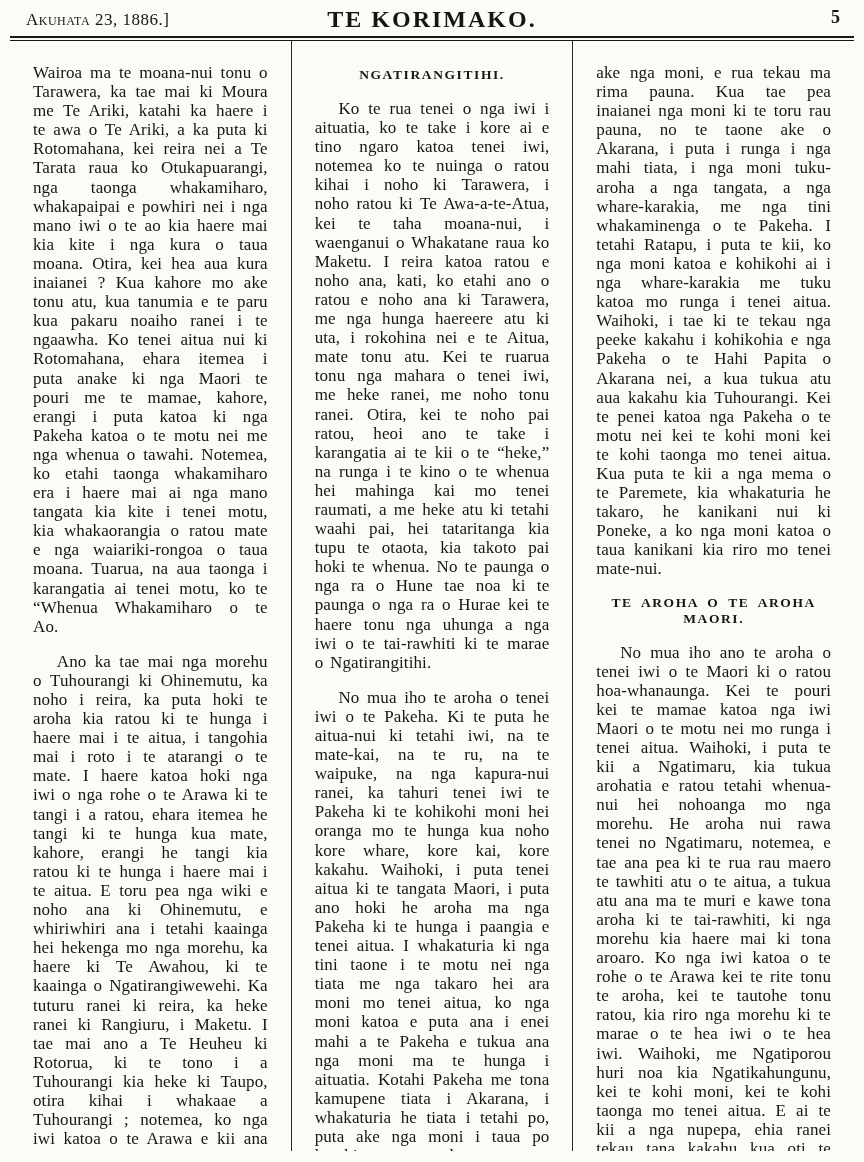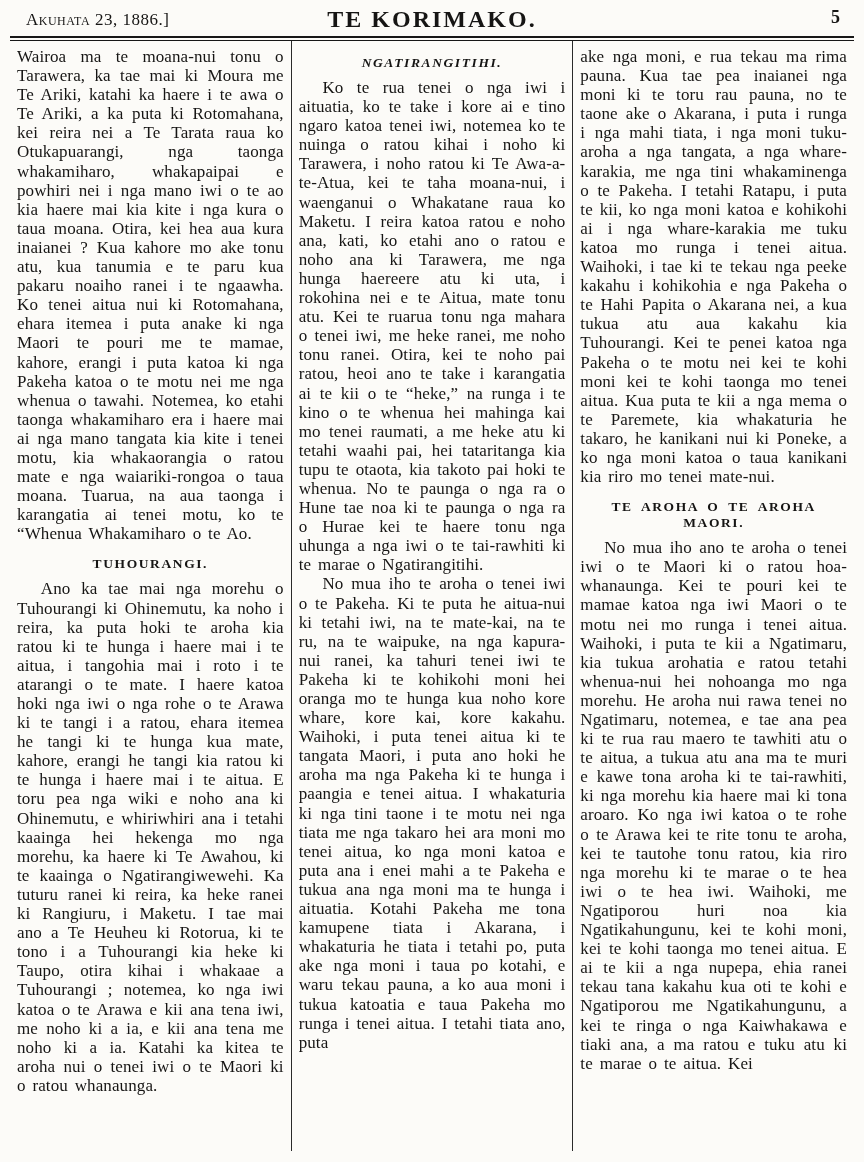--- a/index.html
+++ b/index.html
@@ -66,62 +66,60 @@
   .col {
     flex: 1 1 0;
     box-sizing: border-box;
     padding: 6px 7px 0 7px;
     overflow: hidden;
   }
   .col + .col {
     border-left: 1px solid #2a2a2a;
   }
   .col p {
-    margin: 0;
+    margin: 16px;
     font-size: 17px;
     line-height: 19.1px;
     text-align: justify;
     word-spacing: 2.5px;
     letter-spacing: 0.1px;
     hyphens: none;
   }
   .col p.indent {
     text-indent: 1.4em;
   }
   .col h3 {
     margin: 13px 0 7px 0;
     font-size: 13.5px;
     font-weight: bold;
     text-align: center;
     letter-spacing: 1.6px;
     word-spacing: 4px;
   }
   .col h3:first-child {
-    margin-top: 8px;
-    font-style: italic;
+    margin-top: 20px;
   }
 </style>
 </head>
 <body>
 
 <div class="page">
 
   <div class="masthead">
     <span class="date">Akuhata 23, 1886.]</span>
     <span class="title">TE KORIMAKO.</span>
     <span class="pagenum">5</span>
   </div>
 
   <div class="double-rule"></div>
 
   <div class="columns">
 
     <div class="col">
       <p>Wairoa ma te moana-nui tonu o Tarawera, ka tae mai ki Moura me Te Ariki, katahi ka haere i te awa o Te Ariki, a ka puta ki Rotomahana, kei reira nei a Te Tarata raua ko Otukapuarangi, nga taonga whakamiharo, whakapaipai e powhiri nei i nga mano iwi o te ao kia haere mai kia kite i nga kura o taua moana. Otira, kei hea aua kura inaianei ? Kua kahore mo ake tonu atu, kua tanumia e te paru kua pakaru noaiho ranei i te ngaawha. Ko tenei aitua nui ki Rotomahana, ehara itemea i puta anake ki nga Maori te pouri me te mamae, kahore, erangi i puta katoa ki nga Pakeha katoa o te motu nei me nga whenua o tawahi. Notemea, ko etahi taonga whakamiharo era i haere mai ai nga mano tangata kia kite i tenei motu, kia whakaorangia o ratou mate e nga waiariki-rongoa o taua moana. Tuarua, na aua taonga i karangatia ai tenei motu, ko te “Whenua Whakamiharo o te Ao.</p>
-      <h3>TUHOURANGI.</h3>
       <p class="indent">Ano ka tae mai nga morehu o Tuhourangi ki Ohinemutu, ka noho i reira, ka puta hoki te aroha kia ratou ki te hunga i haere mai i te aitua, i tangohia mai i roto i te atarangi o te mate. I haere katoa hoki nga iwi o nga rohe o te Arawa ki te tangi i a ratou, ehara itemea he tangi ki te hunga kua mate, kahore, erangi he tangi kia ratou ki te hunga i haere mai i te aitua. E toru pea nga wiki e noho ana ki Ohinemutu, e whiriwhiri ana i tetahi kaainga hei hekenga mo nga morehu, ka haere ki Te Awahou, ki te kaainga o Ngatirangiwewehi. Ka tuturu ranei ki reira, ka heke ranei ki Rangiuru, i Maketu. I tae mai ano a Te Heuheu ki Rotorua, ki te tono i a Tuhourangi kia heke ki Taupo, otira kihai i whakaae a Tuhourangi ; notemea, ko nga iwi katoa o te Arawa e kii ana tena iwi, me noho ki a ia, e kii ana tena me noho ki a ia. Katahi ka kitea te aroha nui o tenei iwi o te Maori ki o ratou whanaunga.</p>
     </div>
 
     <div class="col">
       <h3>NGATIRANGITIHI.</h3>
       <p class="indent">Ko te rua tenei o nga iwi i aituatia, ko te take i kore ai e tino ngaro katoa tenei iwi, notemea ko te nuinga o ratou kihai i noho ki Tarawera, i noho ratou ki Te Awa-a-te-Atua, kei te taha moana-nui, i waenganui o Whakatane raua ko Maketu. I reira katoa ratou e noho ana, kati, ko etahi ano o ratou e noho ana ki Tarawera, me nga hunga haereere atu ki uta, i rokohina nei e te Aitua, mate tonu atu. Kei te ruarua tonu nga mahara o tenei iwi, me heke ranei, me noho tonu ranei. Otira, kei te noho pai ratou, heoi ano te take i karangatia ai te kii o te “heke,” na runga i te kino o te whenua hei mahinga kai mo tenei raumati, a me heke atu ki tetahi waahi pai, hei tataritanga kia tupu te otaota, kia takoto pai hoki te whenua. No te paunga o nga ra o Hune tae noa ki te paunga o nga ra o Hurae kei te haere tonu nga uhunga a nga iwi o te tai-rawhiti ki te marae o Ngatirangitihi.</p>
       <p class="indent">No mua iho te aroha o tenei iwi o te Pakeha. Ki te puta he aitua-nui ki tetahi iwi, na te mate-kai, na te ru, na te waipuke, na nga kapura-nui ranei, ka tahuri tenei iwi te Pakeha ki te kohikohi moni hei oranga mo te hunga kua noho kore whare, kore kai, kore kakahu. Waihoki, i puta tenei aitua ki te tangata Maori, i puta ano hoki he aroha ma nga Pakeha ki te hunga i paangia e tenei aitua. I whakaturia ki nga tini taone i te motu nei nga tiata me nga takaro hei ara moni mo tenei aitua, ko nga moni katoa e puta ana i enei mahi a te Pakeha e tukua ana nga moni ma te hunga i aituatia. Kotahi Pakeha me tona kamupene tiata i Akarana, i whakaturia he tiata i tetahi po, puta ake nga moni i taua po kotahi, e waru tekau pauna, a ko aua moni i tukua katoatia e taua Pakeha mo runga i tenei aitua. I tetahi tiata ano, puta</p>
     </div>
 
     <div class="col">

